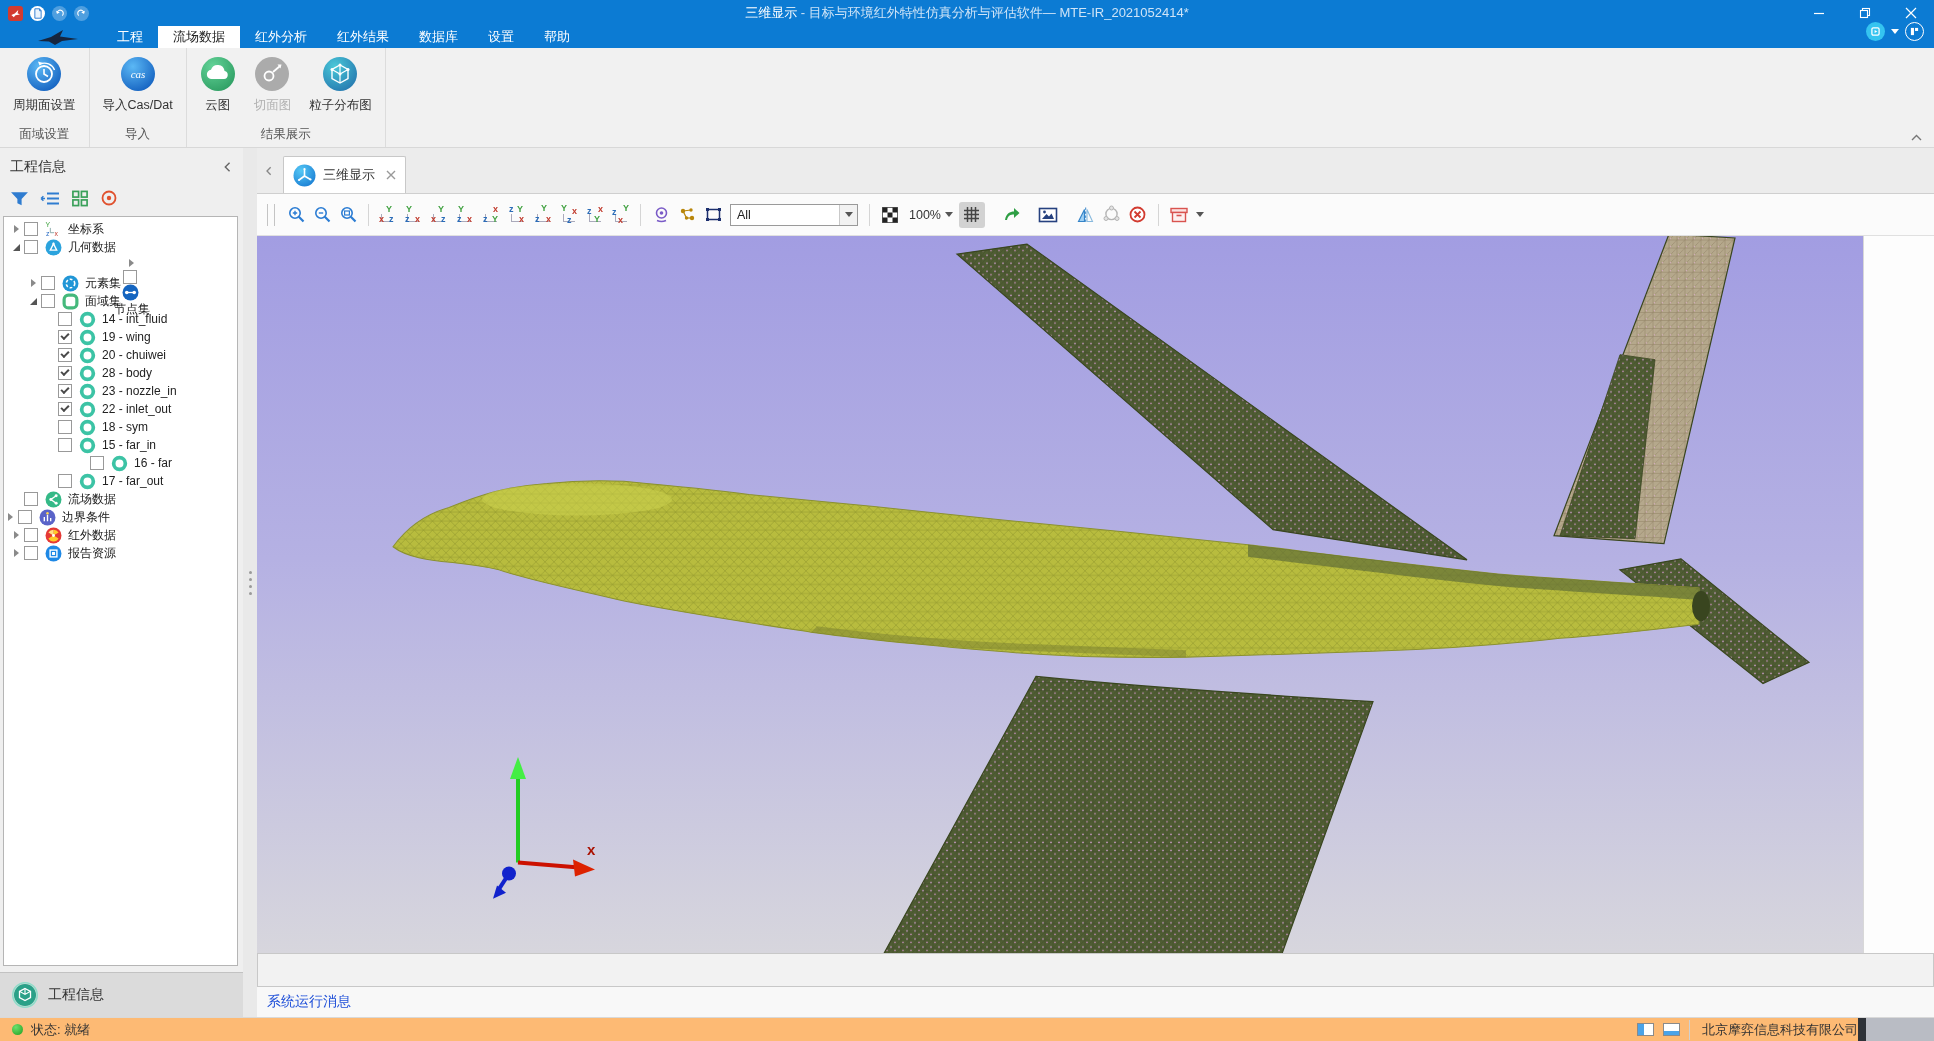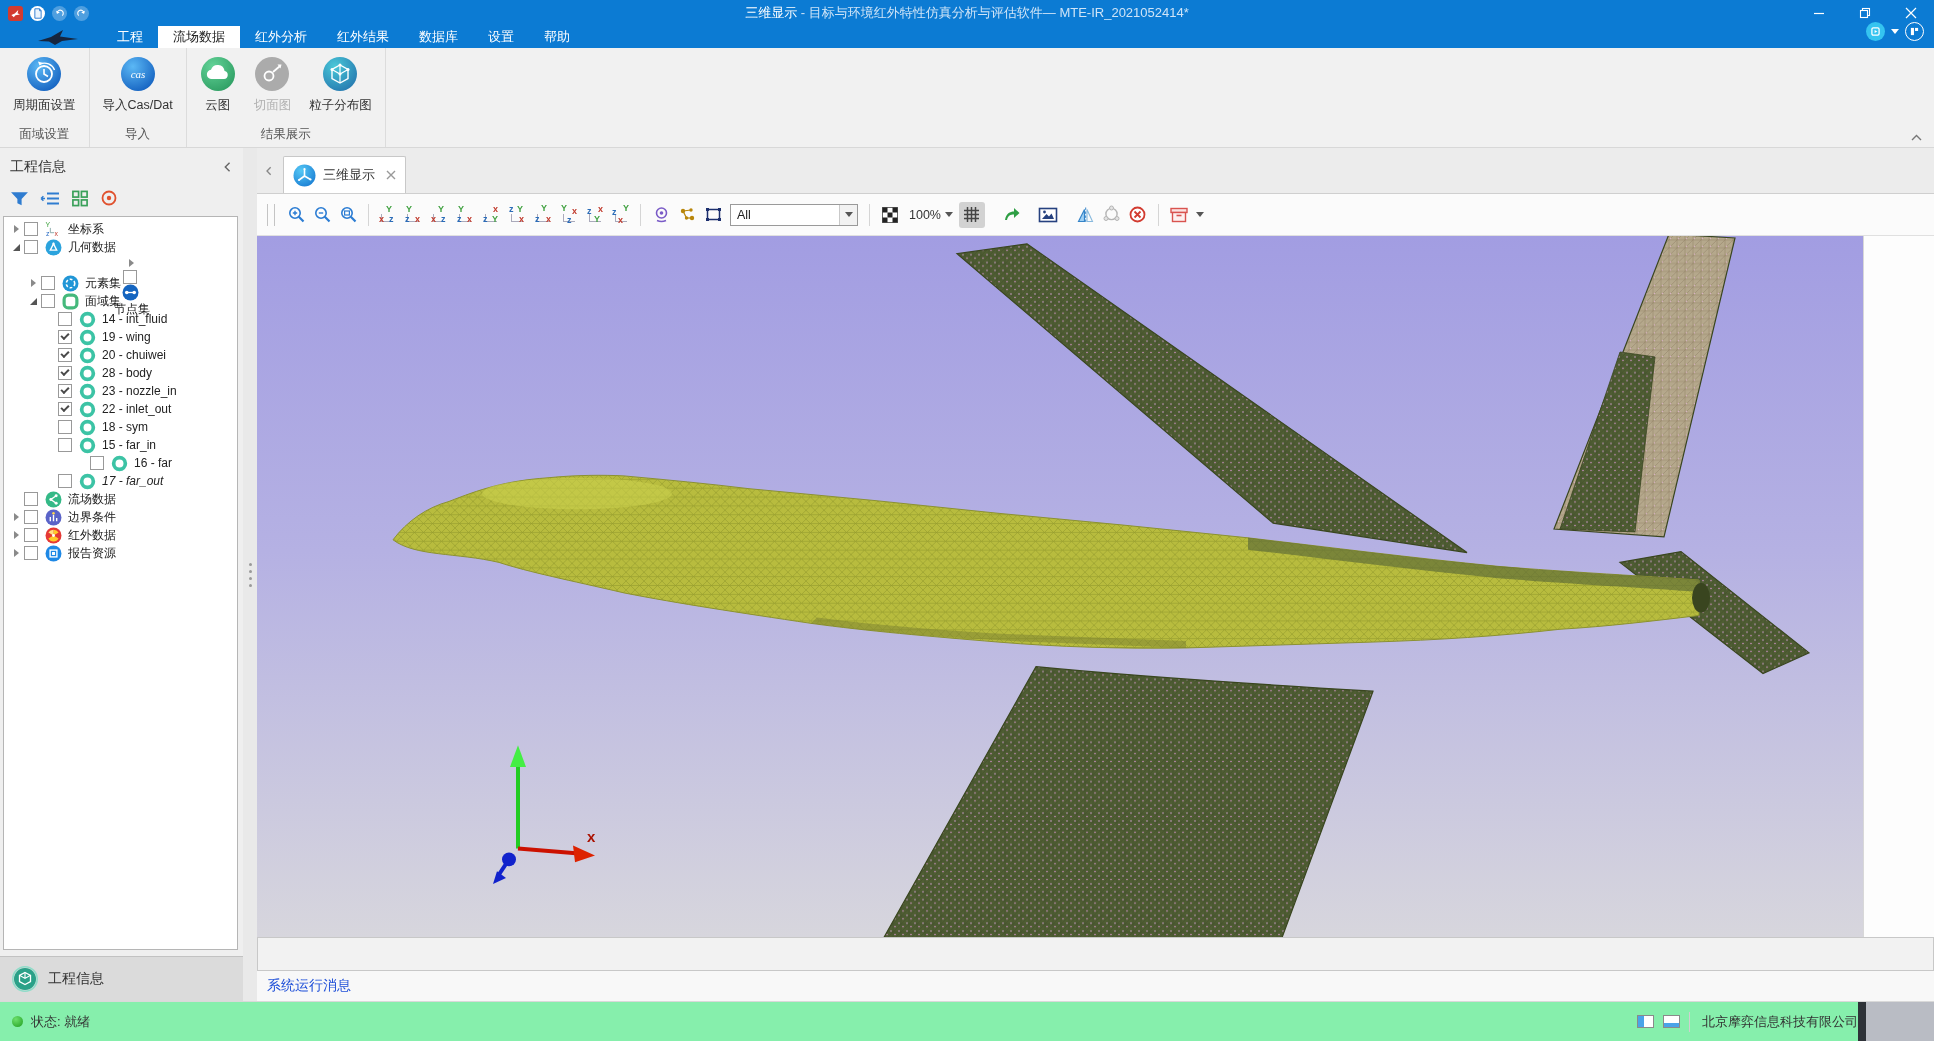--- a/index.html
+++ b/index.html
@@ -94,21 +94,21 @@
   .vp-row{flex:1;display:flex;min-height:0}
   .viewport{flex:1;position:relative;overflow:hidden;background:linear-gradient(to bottom,var(--viewport-top,#a29de2) 0%,#b5b1e3 45%,var(--viewport-bottom,#d7d6dd) 100%)}
   .viewport svg.scene{position:absolute;inset:0;width:100%;height:100%}
   .right-strip{width:71px;flex:none;background:#fdfdfd;border-left:1px solid #d8d8d8;box-sizing:border-box}
 
   .msg-panel{height:34px;flex:none;background:#f2f2f2;border:1px solid #c8c8c8;box-sizing:border-box}
   .msg-label-row{height:30px;flex:none;background:#f8f8f8;display:flex;align-items:center;padding-left:10px}
   .msg-label{font-size:14px;color:#1d4ed8}
 
   
-  .statusbar{height:40px;flex:none;background:#86efac;border-top:1px solid #d9d9d9;display:flex;align-items:center;box-sizing:border-box}
+  .statusbar{height:24px;flex:none;background:#fdba74;border-top:1px solid #d9d9d9;display:flex;align-items:center;box-sizing:border-box}
   .sb-dot{width:11px;height:11px;border-radius:50%;background:radial-gradient(circle at 35% 30%,#6de06d,#1f9e1f);margin:0 8px 0 12px}
   .sb-status{font-size:13px;color:#333}
   .sb-right{margin-left:auto;display:flex;align-items:center;height:100%}
   .sb-ic{width:17px;height:13px;border:1px solid #8a8a8a;box-sizing:border-box;margin-right:9px}
   .sb-ic1{background:linear-gradient(to right,#4aa3e8 0 6px,#fff 6px)}
   .sb-ic2{background:linear-gradient(to bottom,#fff 0 7px,#4aa3e8 7px)}
   .sb-vr{width:1px;height:20px;background:#d0d0d0;margin-right:12px}
   .sb-company{font-size:13px;color:#333;}
   .sb-notch{width:8px;height:100%;background:#2e3238}
   .sb-tail{width:68px;height:100%;background:#b9bcc4}
@@ -484,21 +484,21 @@
         <div class="trow" style="padding-left: 40px; margin-left: 32px;">
     <span class="exp exp-none"></span>
     <span class="cb"></span>
     <span class="ticon">
             <svg viewBox="0 0 16 16">
               <circle cx="8" cy="8" r="5.5" fill="none" stroke="#3cc3a5" stroke-width="3.5" <="" svg=""></circle>
             </svg>
           </span>
     <span class="tlabel">16 - far</span>
   </div>
-        <div class="trow" style="padding-left: 40px; font-style: italic;">
+        <div class="trow" style="padding-left: 40px;">
     <span class="exp exp-none"></span>
     <span class="cb"></span>
     <span class="ticon">
             <svg viewBox="0 0 16 16">
               <circle cx="8" cy="8" r="5.5" fill="none" stroke="#3cc3a5" stroke-width="3.5" <="" svg=""></circle>
             </svg>
           </span>
     <span class="tlabel">17 - far_out</span>
   </div>
         <div class="trow" style="padding-left: 6px;">
@@ -508,21 +508,21 @@
             <svg viewBox="0 0 16 16">
               <circle cx="8" cy="8" r="7.5" fill="#34b987"></circle>
               <path d="M10.5,4.5 L5.5,8 L10.5,11.5" fill="none" stroke="#fff" stroke-width="1.3"></path>
               <circle cx="10.5" cy="4.5" r="1.4" fill="#fff"></circle>
               <circle cx="5.5" cy="8" r="1.4" fill="#fff"></circle>
               <circle cx="10.5" cy="11.5" r="1.4" fill="#fff" <="" svg=""></circle>
             </svg>
           </span>
     <span class="tlabel">流场数据</span>
   </div>
-        <div class="trow" style="padding-left: 6px; align-items: center;">
+        <div class="trow" style="padding-left: 0; align-items: center;">
     <span class="exp exp-collapsed"></span>
     <span class="cb"></span>
     <span class="ticon">
             <svg viewBox="0 0 16 16">
               <circle cx="8" cy="8" r="7.5" fill="#5a63c8"></circle>
               <path d="M5,11.5 V7.5 M8,11.5 V5.5 M11,11.5 V8.5" stroke="#fff" stroke-width="1.3"></path>
               <circle cx="8" cy="4" r="1.2" fill="#ffd54f" <="" svg=""></circle>
             </svg>
           </span>
     <span class="tlabel">边界条件</span>

